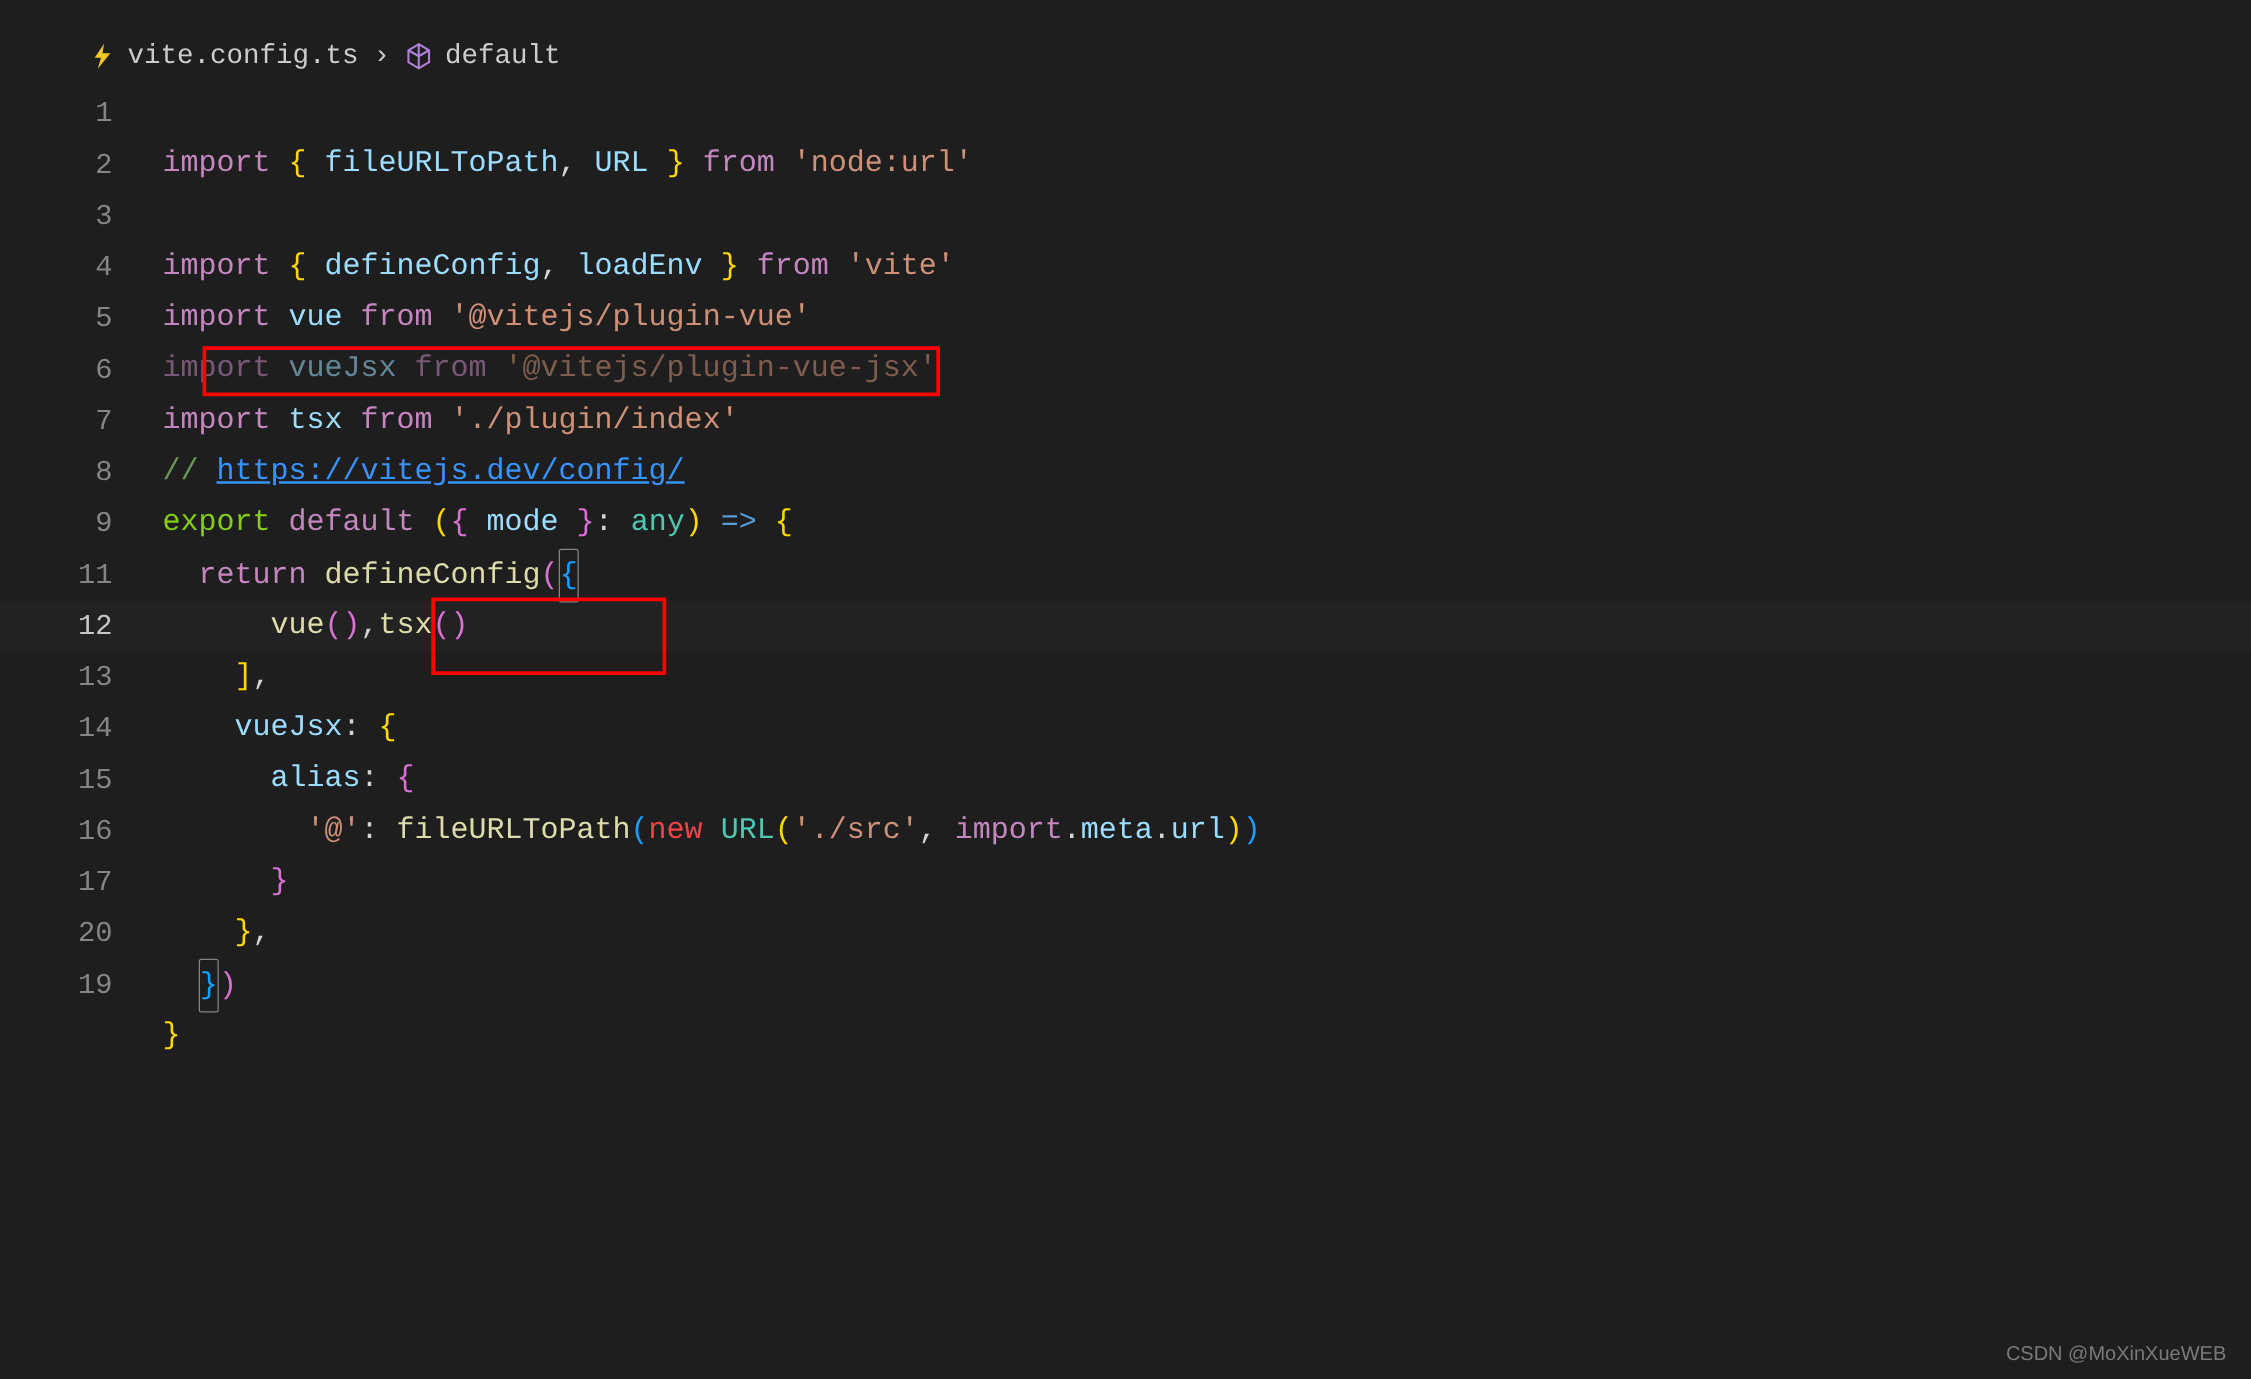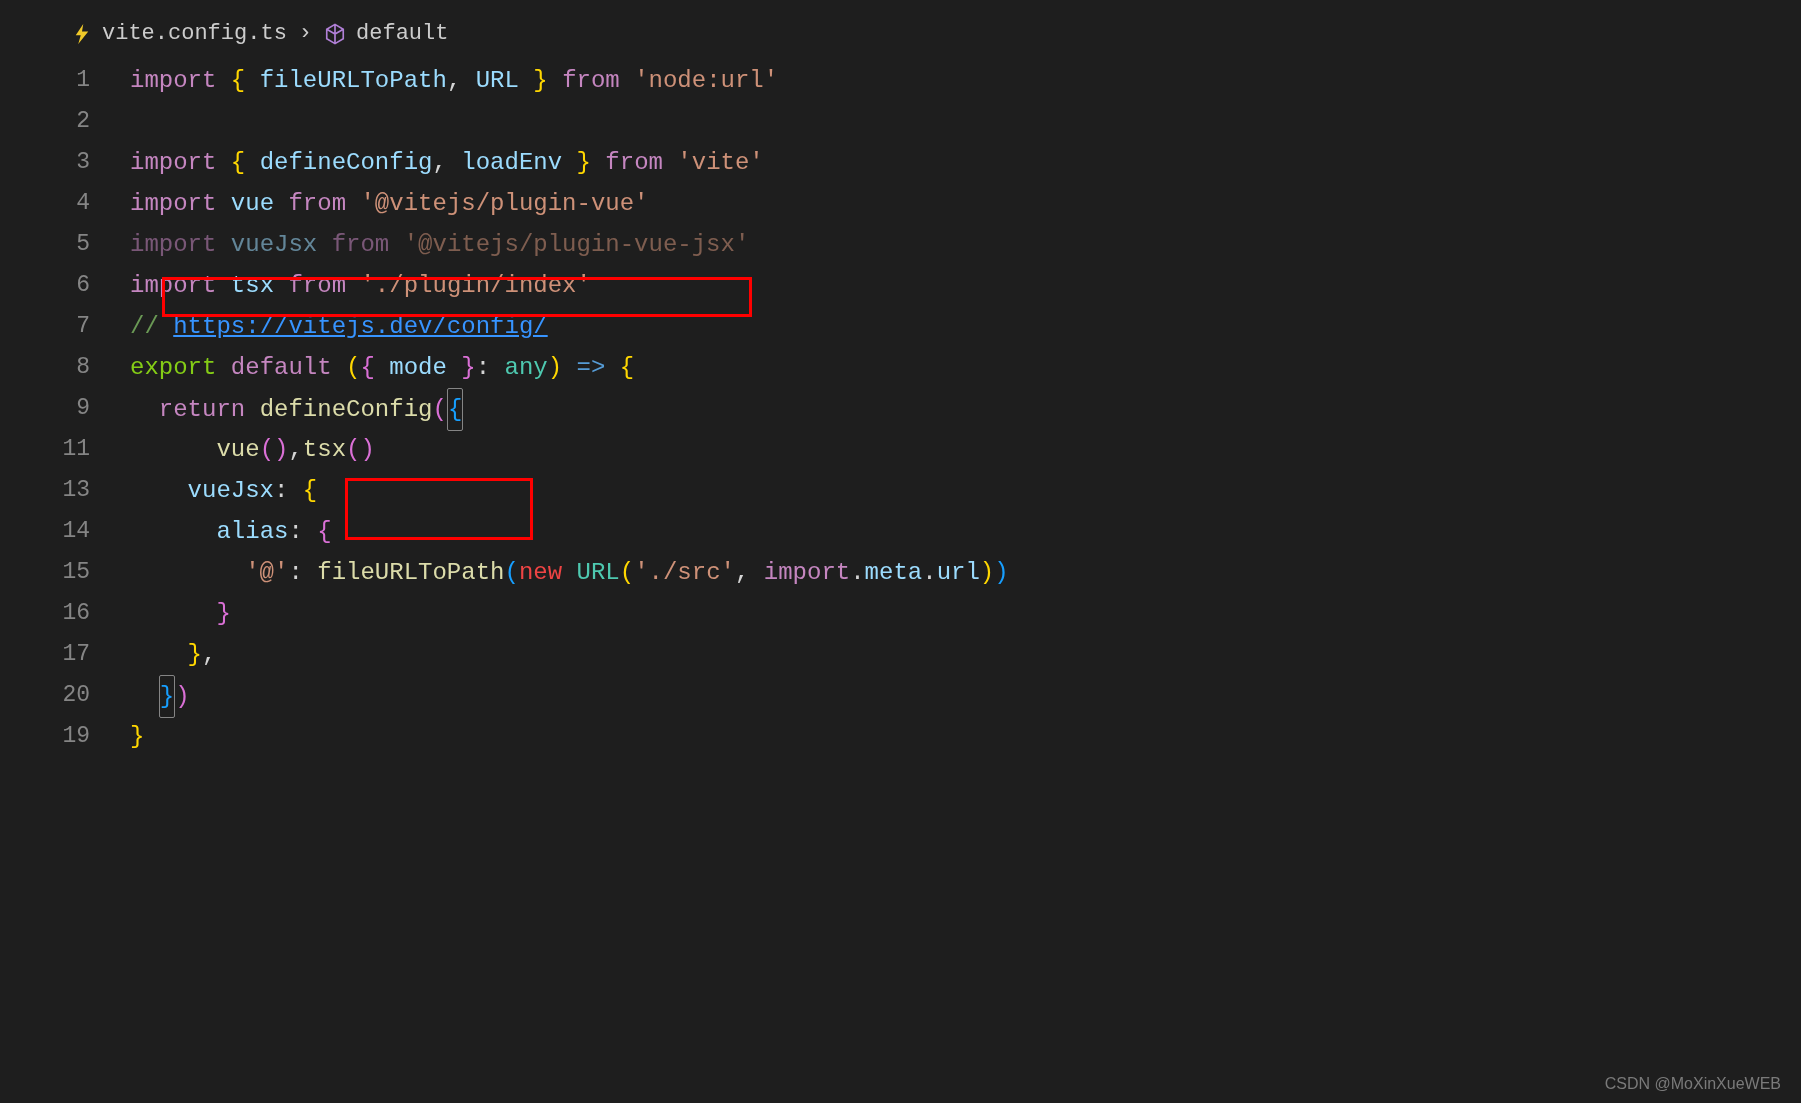--- a/index.html
+++ b/index.html
@@ -8,21 +8,21 @@
   font-family: Consolas, 'Courier New', monospace;
   font-size: 24px;
   color: #d4d4d4;
   width: 1801px;
   height: 1103px;
   overflow: hidden;
   position: relative;
 }
 .editor-container {
   background: #1e1e1e;
-  padding-top: 13px;
+  padding-top: 24px;
 }
 .breadcrumb {
   display: flex;
   align-items: center;
   padding: 8px 0 8px 72px;
   color: #cccccc;
   font-size: 22px;
   gap: 10px;
 }
 .breadcrumb .lightning-icon {
@@ -58,20 +58,21 @@
   font-size: 23px;
   user-select: none;
 }
 .line-number.active {
   color: #c6c6c6;
 }
 .code-content {
   flex: 1;
   font-size: 24px;
   position: relative;
+  margin-top: 40px;
 }
 .highlight-line {
   position: absolute;
   left: 0;
   right: 0;
   height: 41px;
   background: rgba(255,255,255,0.02);
 }
 .kw-import { color: #c586c0; }
 .kw-from { color: #c586c0; }
@@ -147,20 +148,21 @@
       <div class="code-line"><div class="line-number">1</div><div class="code-content"><span class="kw-import">import</span><span> </span><span class="brace-1">{</span><span> </span><span class="identifier">fileURLToPath</span><span>, </span><span class="identifier">URL</span><span> </span><span class="brace-1">}</span><span> </span><span class="kw-from">from</span><span> </span><span class="string">'node:url'</span></div></div>
       <div class="code-line"><div class="line-number">2</div><div class="code-content"></div></div>
       <div class="code-line"><div class="line-number">3</div><div class="code-content"><span class="kw-import">import</span><span> </span><span class="brace-1">{</span><span> </span><span class="identifier">defineConfig</span><span>, </span><span class="identifier">loadEnv</span><span> </span><span class="brace-1">}</span><span> </span><span class="kw-from">from</span><span> </span><span class="string">'vite'</span></div></div>
       <div class="code-line"><div class="line-number">4</div><div class="code-content"><span class="kw-import">import</span><span> </span><span class="identifier">vue</span><span> </span><span class="kw-from">from</span><span> </span><span class="string">'@vitejs/plugin-vue'</span></div></div>
       <div class="code-line"><div class="line-number">5</div><div class="code-content dimmed"><span class="kw-import">import</span><span> </span><span class="identifier">vueJsx</span><span> </span><span class="kw-from">from</span><span> </span><span class="string">'@vitejs/plugin-vue-jsx'</span></div></div>
       <div class="code-line"><div class="line-number">6</div><div class="code-content"><span class="kw-import">import</span><span> </span><span class="identifier">tsx</span><span> </span><span class="kw-from">from</span><span> </span><span class="string">'./plugin/index'</span></div></div>
       <div class="code-line"><div class="line-number">7</div><div class="code-content"><span class="comment">// </span><span class="link">https://vitejs.dev/config/</span></div></div>
       <div class="code-line"><div class="line-number">8</div><div class="code-content"><span class="kw-export">export</span><span> </span><span class="kw-default">default</span><span> </span><span class="paren-1">(</span><span class="brace-2">{</span><span> </span><span class="identifier">mode</span><span> </span><span class="brace-2">}</span><span>: </span><span class="type-name">any</span><span class="paren-1">)</span><span> </span><span class="arrow">=&gt;</span><span> </span><span class="brace-1">{</span></div></div>
       <div class="code-line"><div class="line-number">9</div><div class="code-content"><span>  </span><span class="kw-return">return</span><span> </span><span class="fn-name">defineConfig</span><span class="paren-2">(</span><span class="brace-3 cursor-box">{</span></div></div>
       <div class="code-line"><div class="line-number">11</div><div class="code-content"><span>      </span><span class="fn-name">vue</span><span class="paren-2">(</span><span class="paren-2">)</span><span>,</span><span class="fn-name">tsx</span><span class="paren-2">(</span><span class="paren-2">)</span></div></div>
+      <div class="code-line"><div class="highlight-line"></div><div class="line-number active">12</div><div class="code-content"><span>    </span><span class="bracket-1">]</span><span>,</span></div></div>
       <div class="code-line"><div class="line-number">13</div><div class="code-content"><span>    </span><span class="identifier">vueJsx</span><span>:</span><span> </span><span class="brace-1">{</span></div></div>
       <div class="code-line"><div class="line-number">14</div><div class="code-content"><span>      </span><span class="identifier">alias</span><span>:</span><span> </span><span class="brace-2">{</span></div></div>
       <div class="code-line"><div class="line-number">15</div><div class="code-content"><span>        </span><span class="string">'@'</span><span>: </span><span class="fn-name">fileURLToPath</span><span class="paren-3">(</span><span class="kw-new">new</span><span> </span><span class="type-name">URL</span><span class="paren-1">(</span><span class="string">'./src'</span><span>, </span><span class="kw-import">import</span><span>.</span><span class="identifier">meta</span><span>.</span><span class="identifier">url</span><span class="paren-1">)</span><span class="paren-3">)</span></div></div>
       <div class="code-line"><div class="line-number">16</div><div class="code-content"><span>      </span><span class="brace-2">}</span></div></div>
       <div class="code-line"><div class="line-number">17</div><div class="code-content"><span>    </span><span class="brace-1">}</span><span>,</span></div></div>
       <div class="code-line"><div class="line-number">20</div><div class="code-content"><span>  </span><span class="brace-3 cursor-box">}</span><span class="paren-2">)</span></div></div>
       <div class="code-line"><div class="line-number">19</div><div class="code-content"><span class="brace-1">}</span></div></div>
     </div>
 </div>
 

